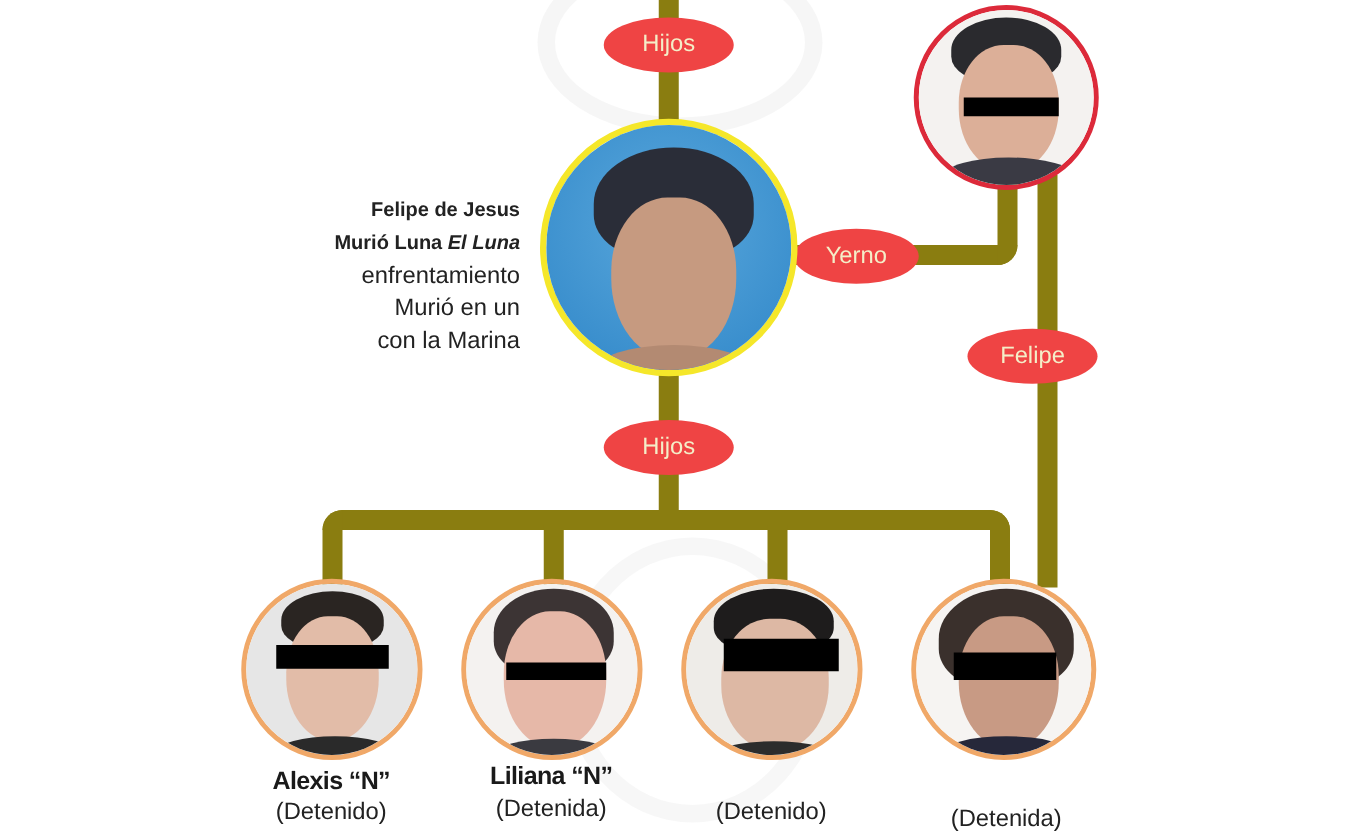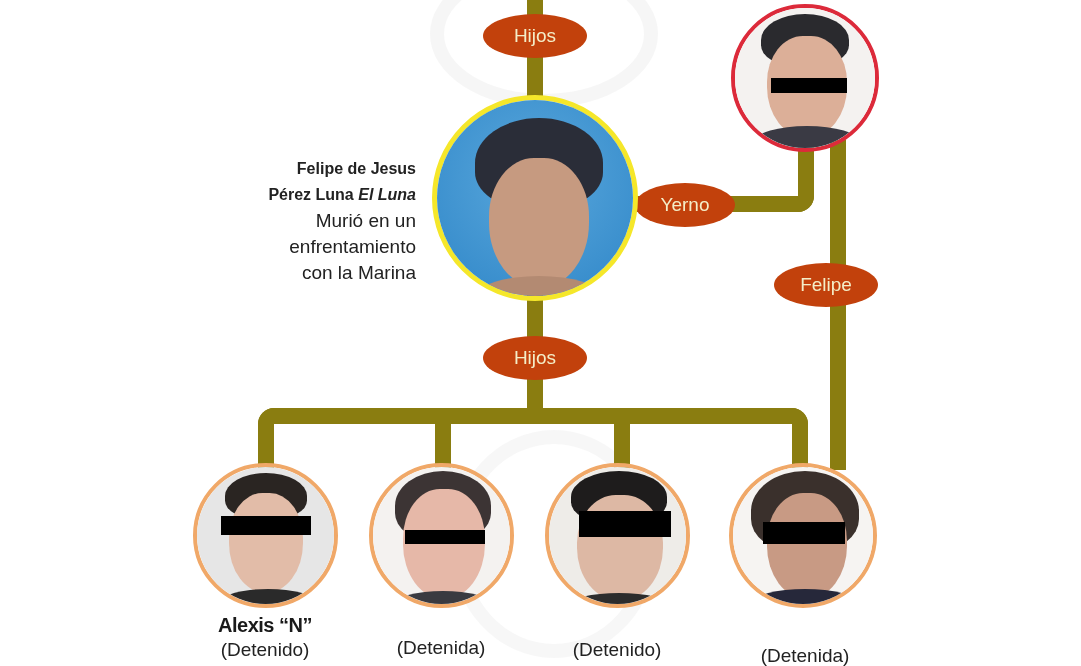--- a/index.html
+++ b/index.html
@@ -1,21 +1,21 @@
 <!DOCTYPE html>
 <html><head>
   <meta charset="utf-8">
   <style>
     html, body { margin: 0; padding: 0; background: #ffffff; }
     body { width: 1081px; height: 666px; position: relative; overflow: hidden;
            font-family: "Liberation Sans", "DejaVu Sans", sans-serif; }
     .canvas { position: absolute; left: 0; top: 0; width: 1081px; height: 666px; }
     .line { position: absolute; background: #8a7d10; }
     .watermark { position: absolute; border-radius: 50%; border: 14px solid #f2f2f2; }
-    .oval { position: absolute; background: #c2410c; color: #f4eec8;
+    .oval { position: absolute; background: #ef4444; color: #f4eec8;
             border-radius: 50%; display: flex; align-items: center; justify-content: center;
             font-size: 19px; }
     .photo { position: absolute; border-radius: 50%; overflow: hidden; box-sizing: border-box; }
     .photo .bg { position: absolute; inset: 0; }
     .photo .hair { position: absolute; border-radius: 50% 50% 40% 40%; }
     .photo .face { position: absolute; border-radius: 45% 45% 50% 50%; }
     .photo .shirt { position: absolute; border-radius: 50% 50% 0 0; }
     .photo .bar { position: absolute; background: #000; }
     .name { position: absolute; text-align: center; font-weight: bold; font-size: 20px; color: #1a1a1a;
             font-family: "Liberation Sans Narrow", "Liberation Sans", sans-serif; letter-spacing: -0.5px; }
@@ -42,23 +42,23 @@
   <div class="line" style="left:798px; top:140px; width:16px; height:72px; border-radius:0 0 18px 0;"></div>
   <div class="line" style="left:830px; top:140px; width:16px; height:330px;"></div>
 
   <div class="oval" style="left:483px; top:14px; width:104px; height:44px;">Hijos</div>
   <div class="oval" style="left:635px; top:183px; width:100px; height:44px;">Yerno</div>
   <div class="oval" style="left:774px; top:263px; width:104px; height:44px;">Felipe</div>
   <div class="oval" style="left:483px; top:336px; width:104px; height:44px;">Hijos</div>
 
   <div class="caption">
     <div class="b">Felipe de Jesus</div>
-    <div class="b"><span>Pérez Luna </span><i>El Luna</i></div>
+    <div class="b"><span>Murió Luna </span><i>El Luna</i></div>
+    <div>enfrentamiento</div>
     <div>Murió en un</div>
-    <div>enfrentamiento</div>
     <div>con la Marina</div>
   </div>
 
   <div class="photo" style="left:432px; top:95px; width:206px; height:206px; border:5px solid #f5e72a;">
     <div class="bg" style="background: radial-gradient(circle at 50% 40%, #5aa8dc, #2f86c8);"></div>
     <div class="hair" style="left:38px; top:18px; width:128px; height:90px; background:#2a2d38;"></div>
     <div class="face" style="left:52px; top:58px; width:100px; height:130px; background:#c69a80;"></div>
     <div class="shirt" style="left:40px; top:176px; width:124px; height:40px; background:#b38a72;"></div>
   </div>
 
@@ -95,19 +95,20 @@
     <div class="bg" style="background:#f6f4f2;"></div>
     <div class="hair" style="left:18px; top:4px; width:108px; height:80px; background:#3a302c;"></div>
     <div class="face" style="left:34px; top:26px; width:80px; height:106px; background:#c89a84;"></div>
     <div class="shirt" style="left:20px; top:122px; width:104px; height:28px; background:#26283a;"></div>
     <div class="bar" style="left:30px; top:55px; width:82px; height:22px;"></div>
   </div>
 
   <div class="name" style="left:180px; top:614px; width:170px;">Alexis “N”</div>
   <div class="status" style="left:180px; top:639px; width:170px;">(Detenido)</div>
 
+  <div class="name" style="left:356px; top:610px; width:170px;">Liliana “N”</div>
   <div class="status" style="left:356px; top:637px; width:170px;">(Detenida)</div>
 
   <div class="status" style="left:532px; top:639px; width:170px;">(Detenido)</div>
 
   <div class="status" style="left:700px; top:645px; width:210px;">(Detenida)</div>
 
 </div>
 
 </body></html>

